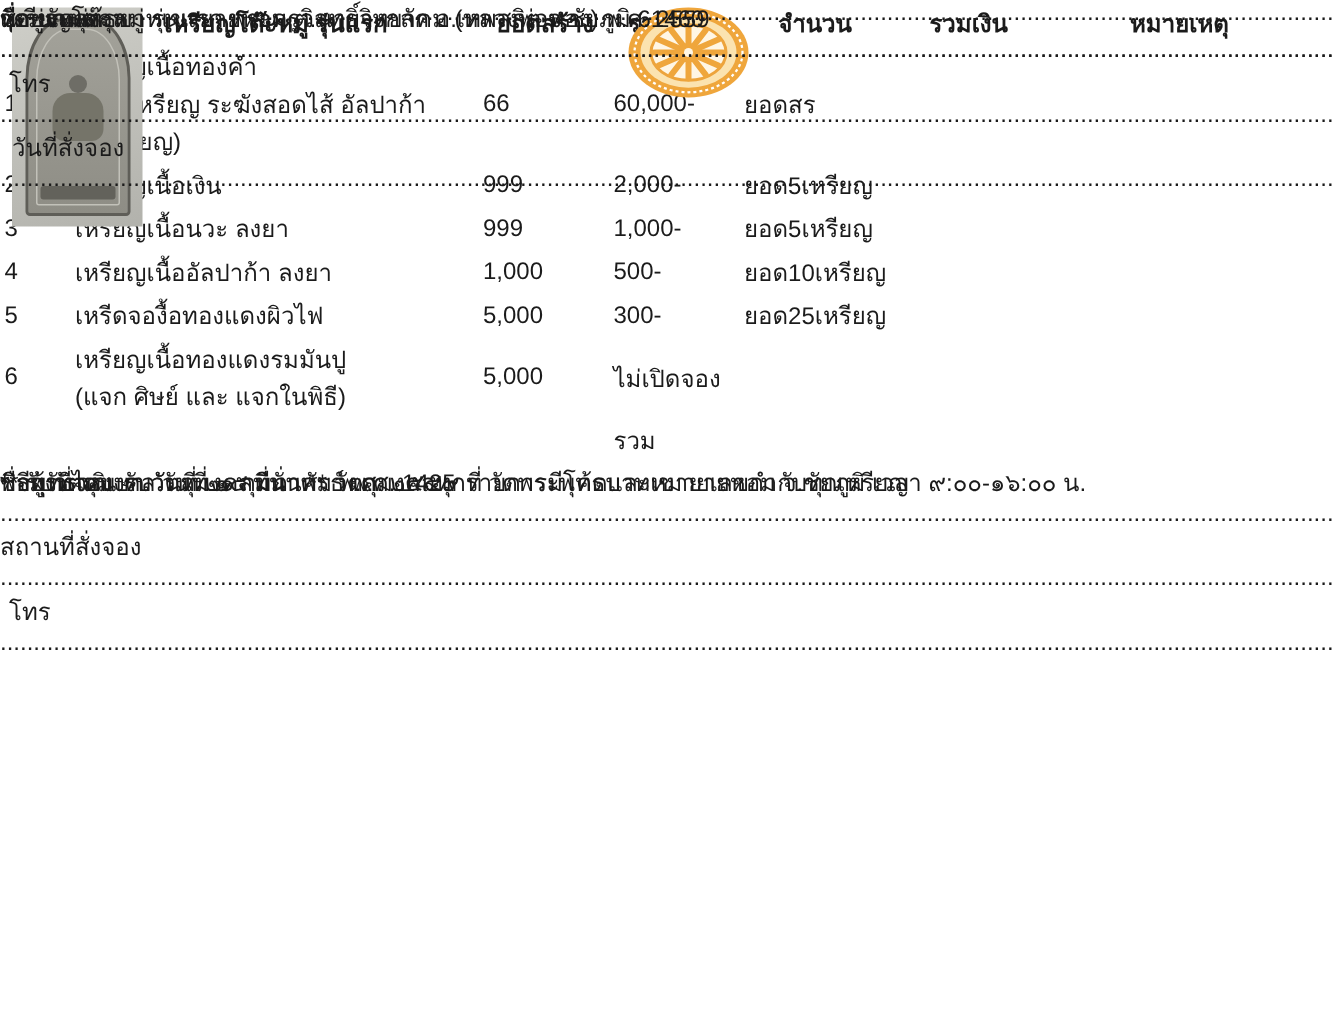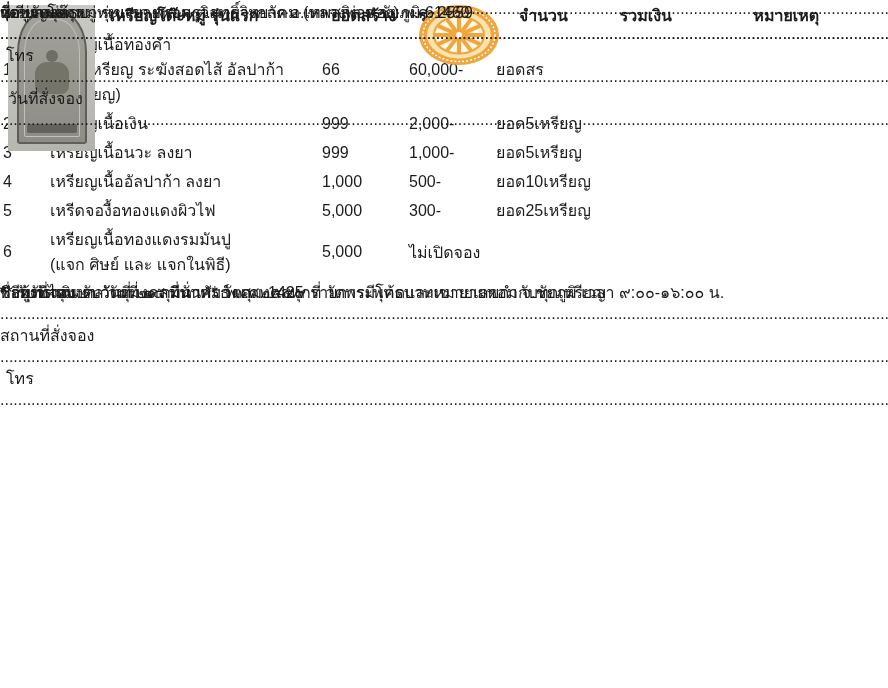--- a/index.html
+++ b/index.html
@@ -242,20 +242,29 @@
     <td class="c-item">
       <div class="item1">เหรียญเนื้อทองแดงรมมันปู</div>
       <div class="item2">(แจก ศิษย์ และ แจกในพิธี)</div>
     </td>
     <td class="c-made">5,000</td>
     <td class="c-price center">ไม่เปิดจอง</td>
     <td></td>
     <td></td>
     <td></td>
   </tr>
+  <tr class="total-row">
+    <td class="nb"></td>
+    <td class="nb"></td>
+    <td class="nb"></td>
+    <td class="nb total-cell">รวม</td>
+    <td></td>
+    <td></td>
+    <td></td>
+  </tr>
 </tbody>
   </table>
 
 <div class="abs fline sig">
   <span class="lab">ชื่อผู้รับจอง</span>
   <span class="dotfill w225">...................................................................................................................................................................................................................................................................................................................</span>
   <span class="lab">สถานที่สั่งจอง</span>
   <span class="dotfill w232">...................................................................................................................................................................................................................................................................................................................</span>
   <span class="lab" style="margin-left:6px;">โทร</span>
   <span class="dotfill w195">...................................................................................................................................................................................................................................................................................................................</span>

